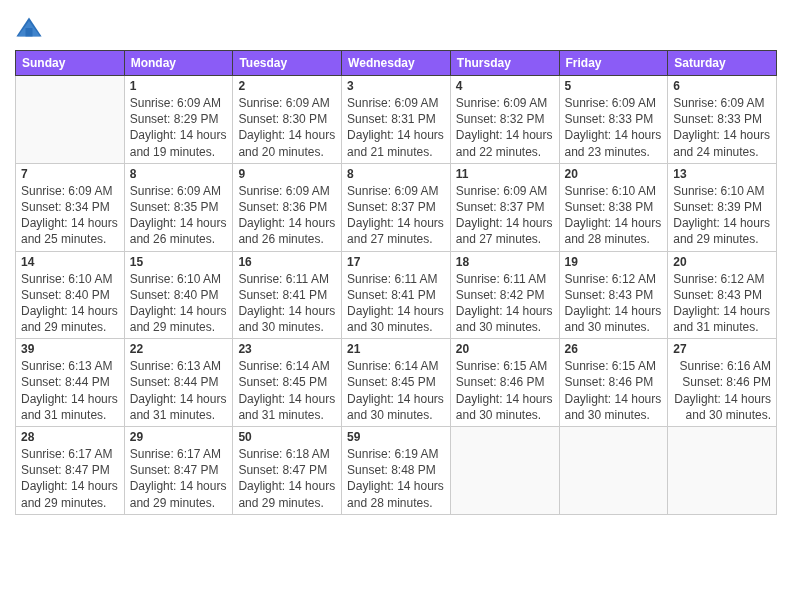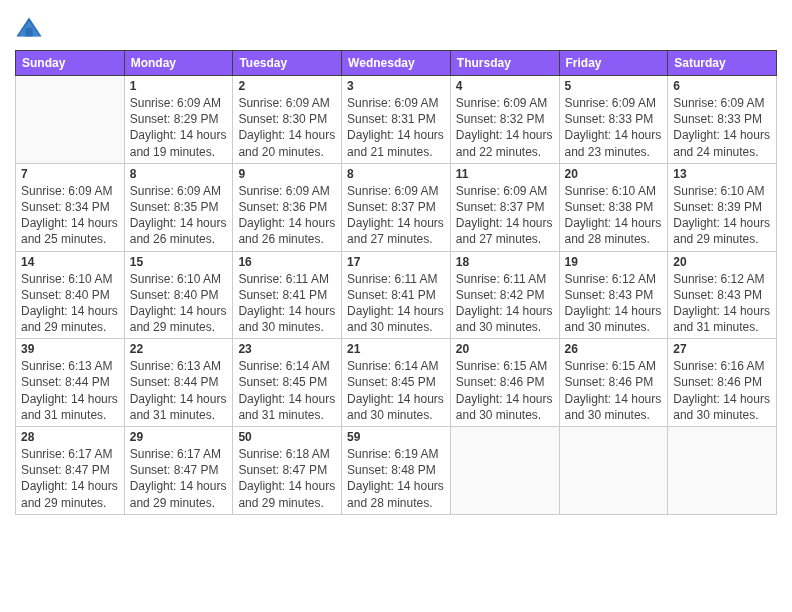--- a/index.html
+++ b/index.html
@@ -318,21 +318,21 @@
           </td>
           <td>
             <span class="day-num">26</span>
             <div class="day-info" style="white-space: pre-line;">Sunrise: 6:15 AM
 Sunset: 8:46 PM
 Daylight: 14 hours
 and 30 minutes.</div>
           </td>
           <td>
             <span class="day-num">27</span>
-            <div class="day-info" style="white-space: pre-line;">Sunrise: 6:16 AM
+            <div class="day-info" style="white-space: pre-line; text-align: right;">Sunrise: 6:16 AM
 Sunset: 8:46 PM
 Daylight: 14 hours
 and 30 minutes.</div>
           </td>
         </tr>
         <tr>
           <td>
             <span class="day-num">28</span>
             <div class="day-info" style="white-space: pre-line;">Sunrise: 6:17 AM
 Sunset: 8:47 PM

